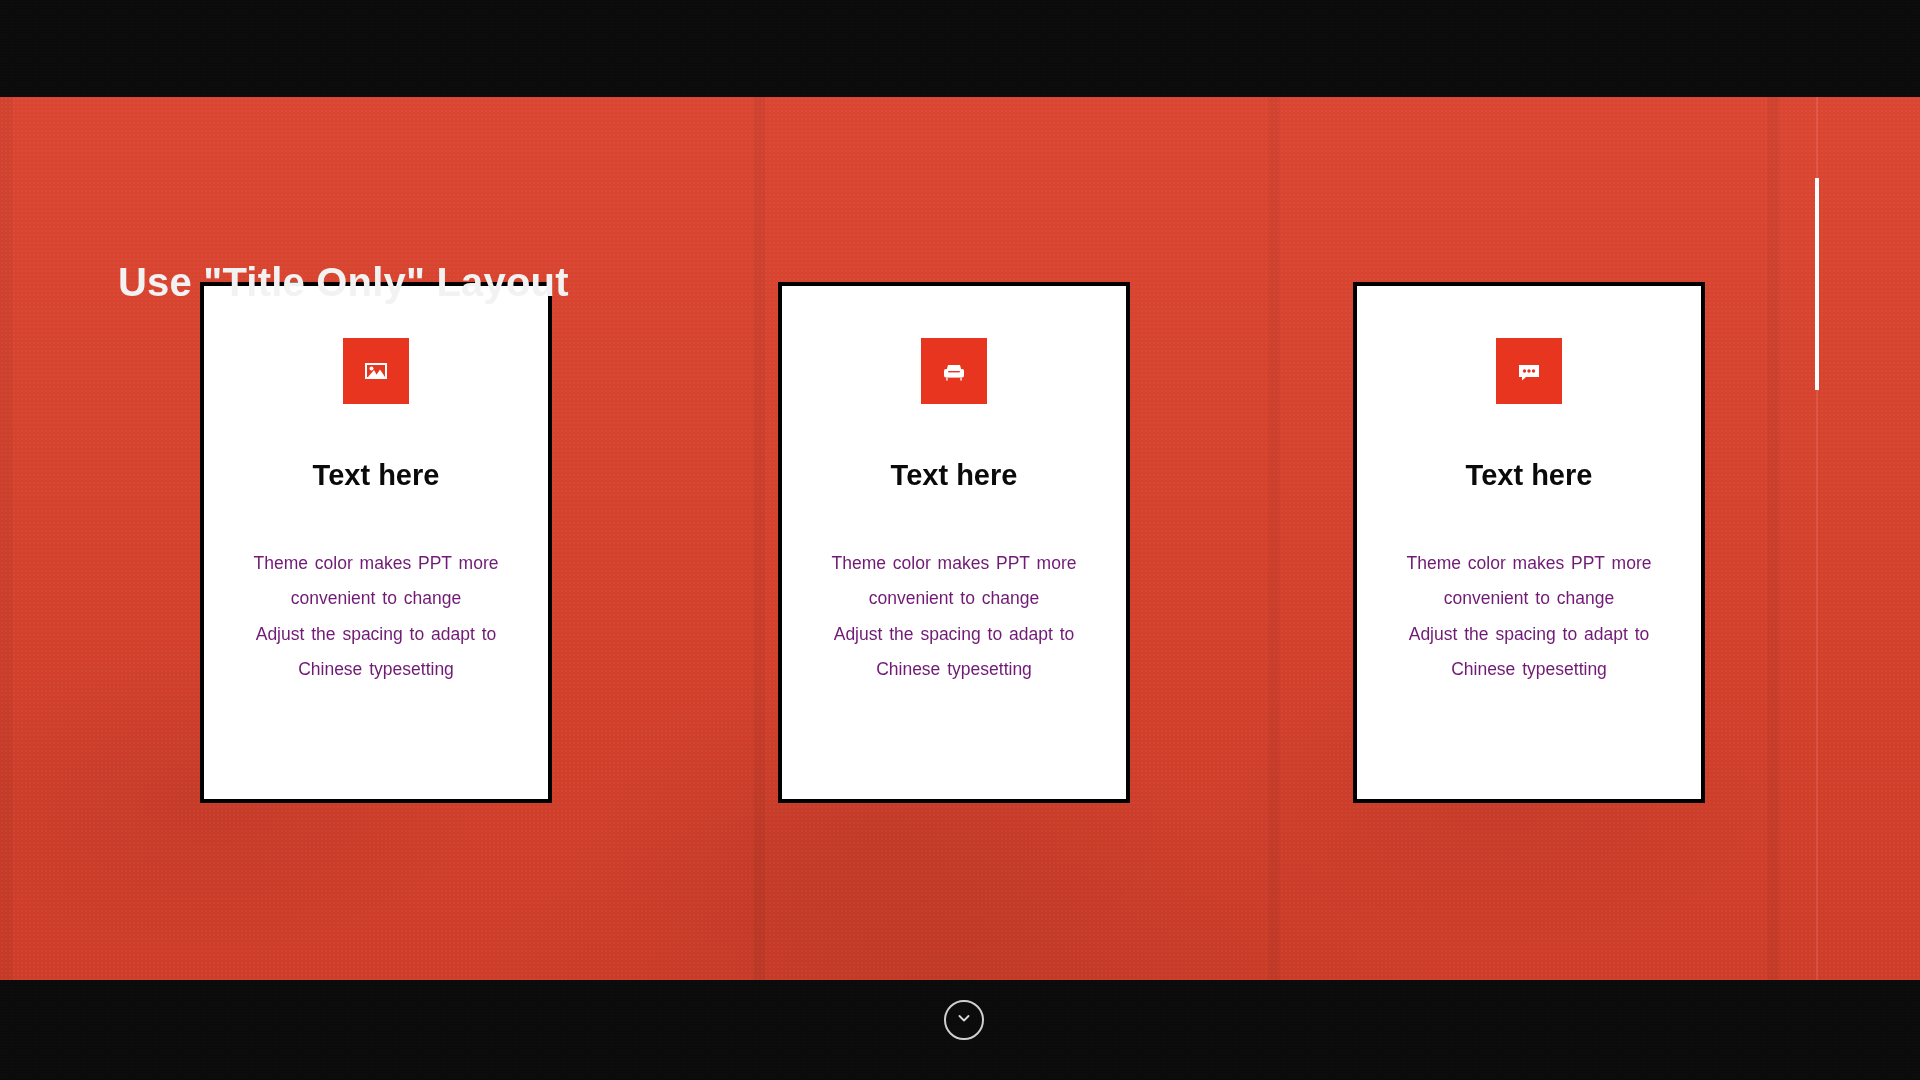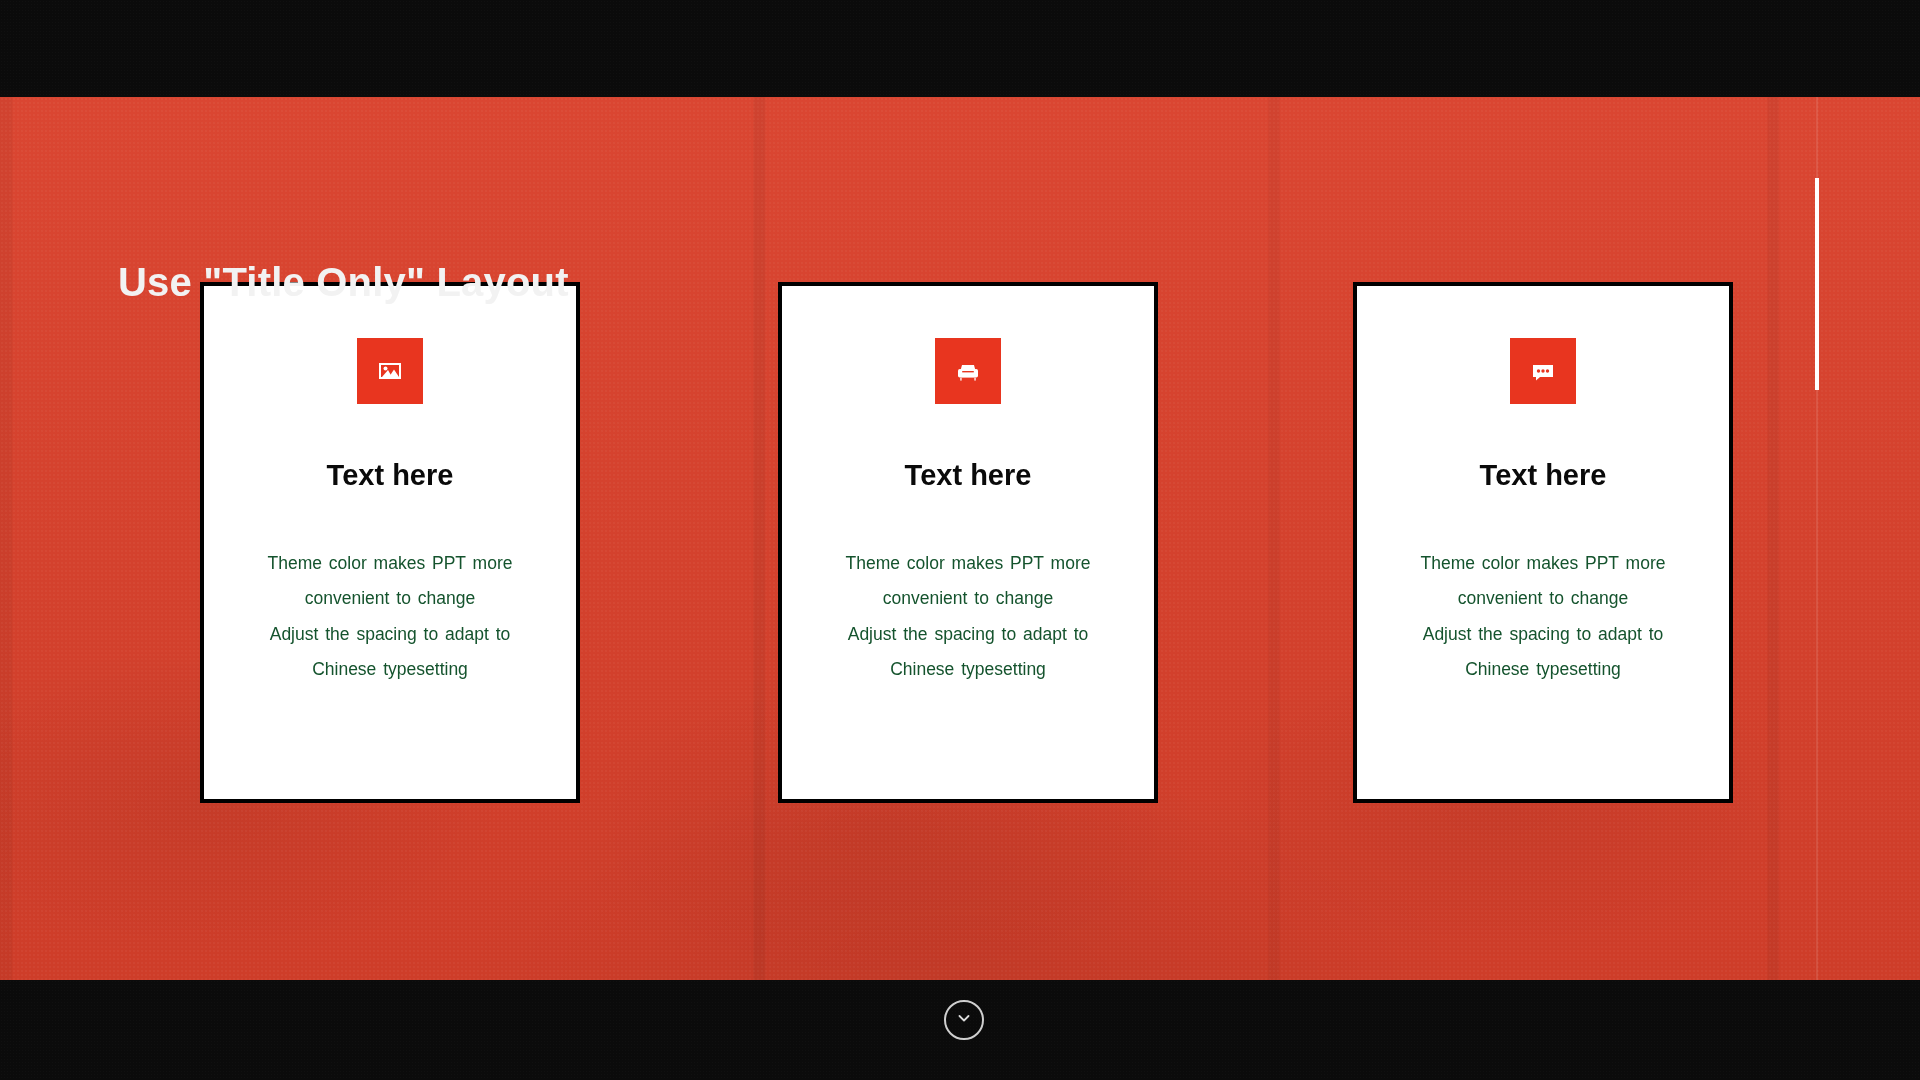--- a/index.html
+++ b/index.html
@@ -81,21 +81,21 @@
     z-index:6;
   }
 
   
   #cards {
     position:absolute; left:0; top:0; width:1920px; height:883px;
     z-index:3;
   }
   .card {
     position:absolute; top:282px;
-    width:380px; height:521px;
+    width:352px; height:521px;
     background:#ffffff;
     border:4px solid #000000;
     display:flex; flex-direction:column; align-items:center;
   }
   #card-0 { left:200px; }
   #card-1 { left:778px; }
   #card-2 { left:1353px; }
 
   .icon-tile {
     width:66px; height:66px;
@@ -110,21 +110,21 @@
     margin-top:57px;
     font-size:29px; font-weight:bold; color:#0a0a0a;
     line-height:1;
   }
 
   .card-body {
     margin-top:56px;
     width:310px;
     text-align:center;
     font-size:17.5px;
-    color:#14532d;
+    color:#701a75;
     line-height:2.02;
     word-spacing:2px;
   }
 
   
   #scroll-down {
     position:absolute; left:944px; top:1000px;
     width:40px; height:40px;
     border:2px solid #cfcfcf;
     border-radius:50%;

